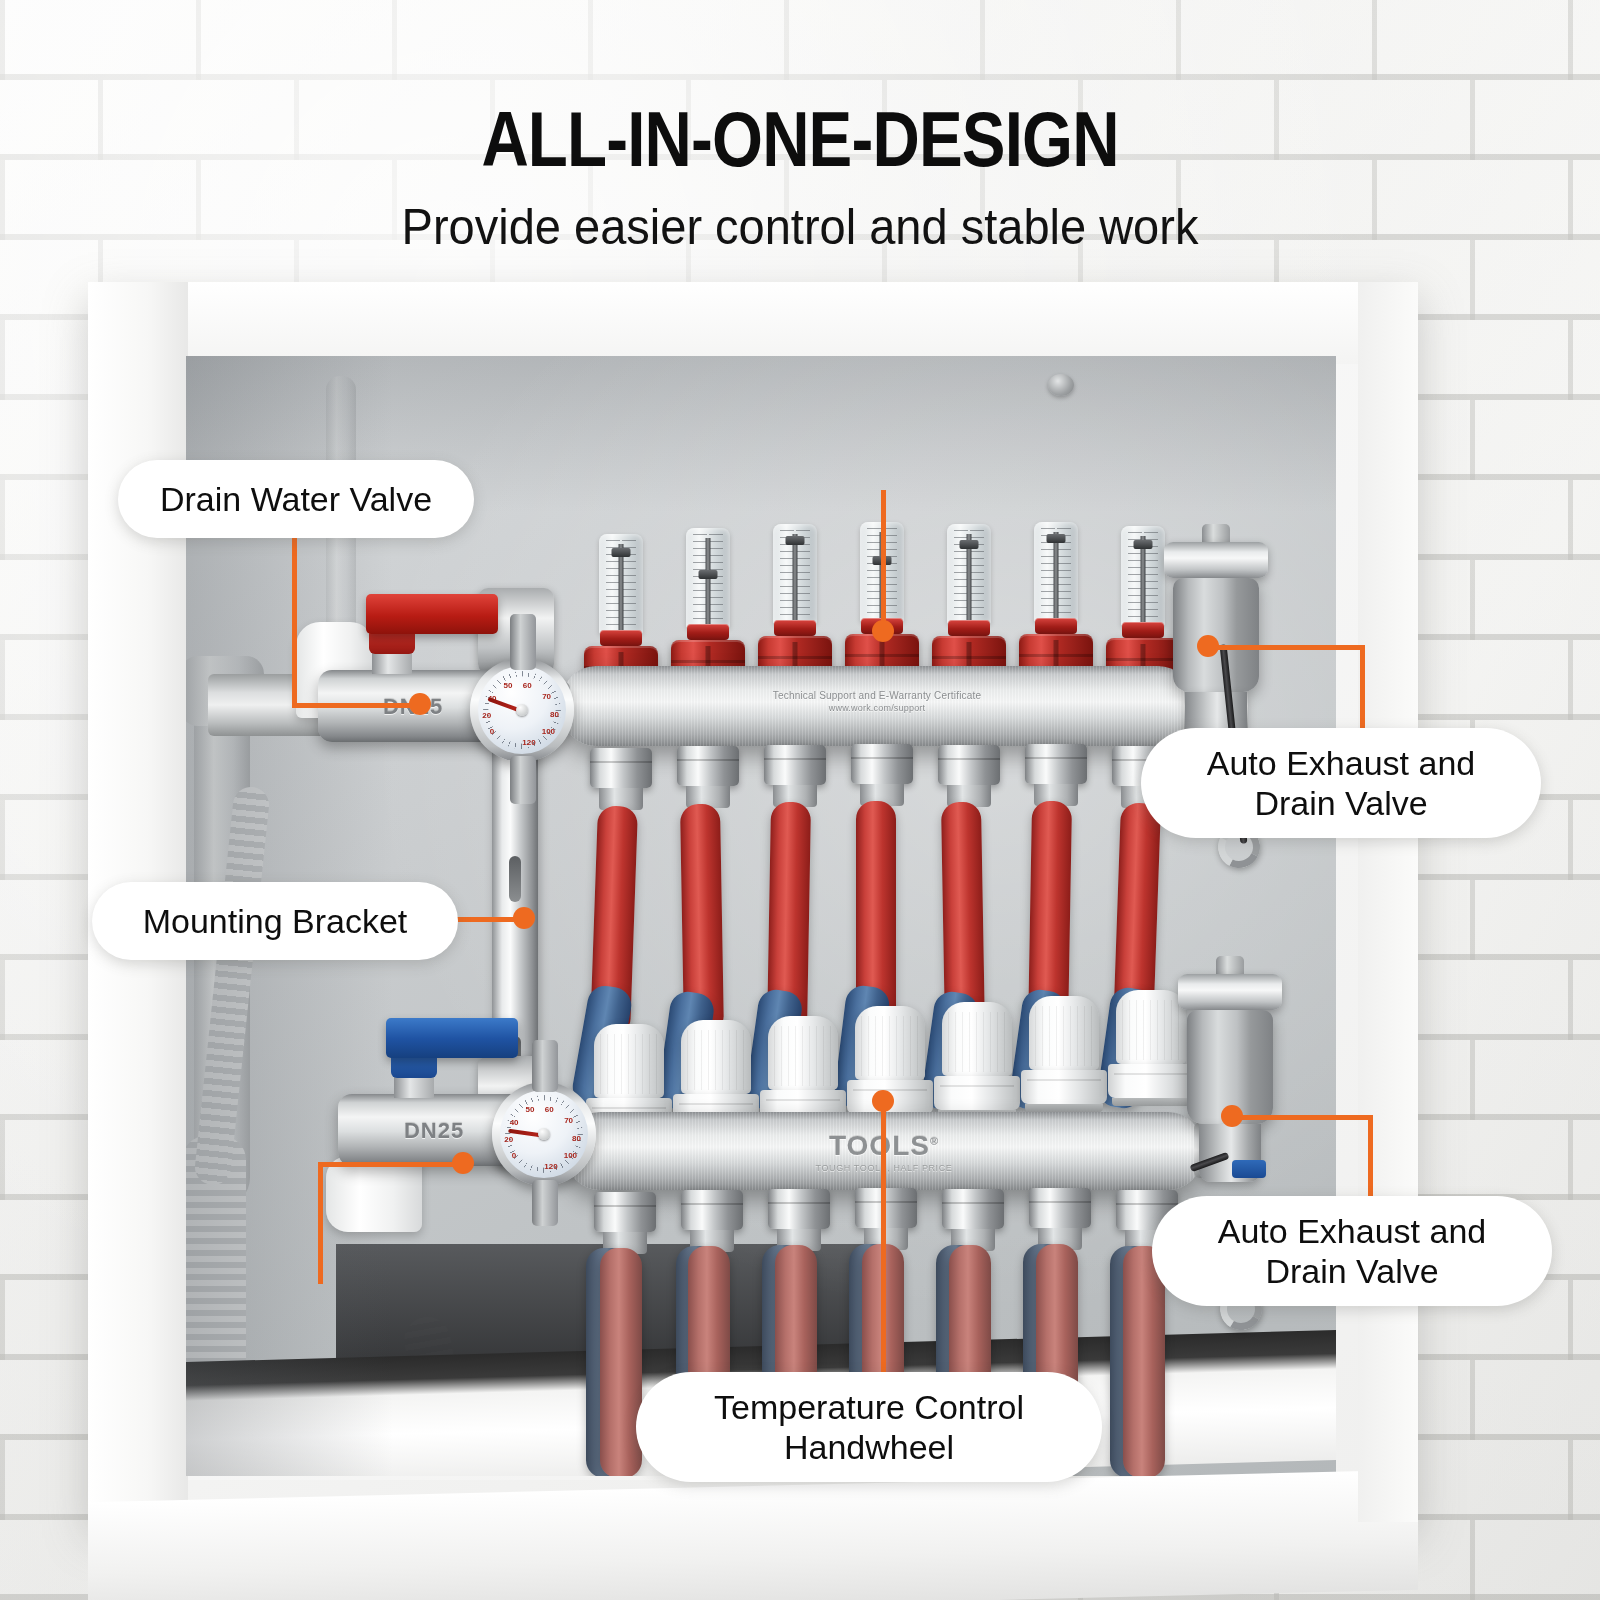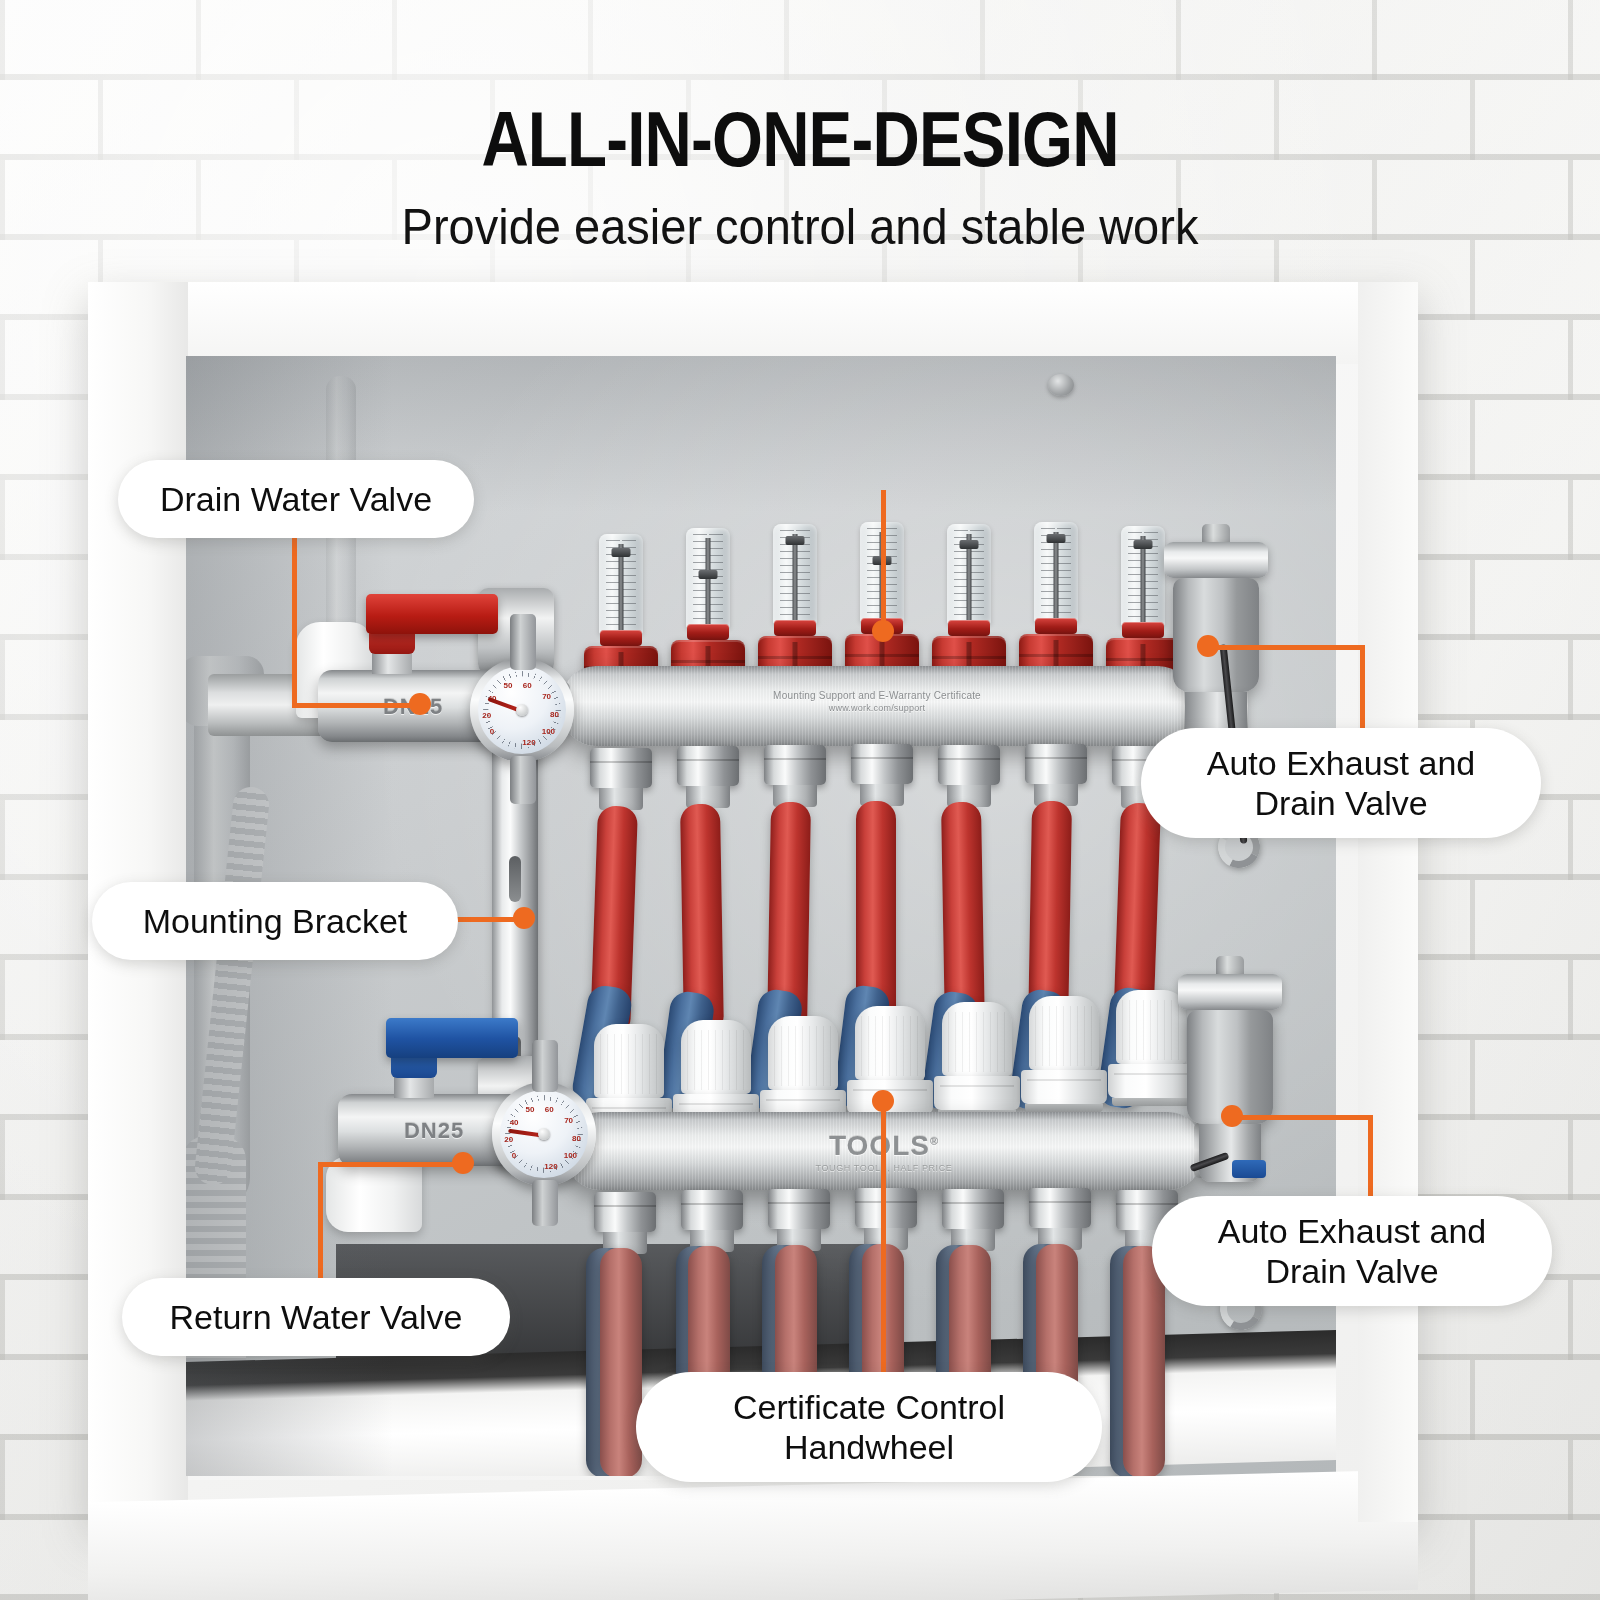--- a/index.html
+++ b/index.html
@@ -634,21 +634,21 @@
         <div class="fm-collar"></div>
         <div class="fm-body">
             <div class="fm-notch"></div>
           </div>
         <div class="fm-brass"></div>
       </div>
 
       <div class="manifold-bar" style="left:376px; top:310px; width:630px; height:80px;">
         <div class="bar-texture"></div>
         <div class="bar-engrave" style="top:24px;">
-          <div class="engrave-l1">Mounting Support and E-Warranty Certificate</div>
+          <div class="engrave-l1">Technical Support and E-Warranty Certificate</div>
           <div class="engrave-l2">www.work.com/support</div>
         </div>
       </div>
 
       <div class="gray-pipe-stub" style="left:336px; top:326px; width:48px; height:50px;"></div>
       <div class="gray-pipe-stub" style="left:998px; top:322px; width:64px; height:56px;"></div>
 
       <div class="fitting" style="left:404px; top:392px;">
           <div class="fit-nut"></div>
           <div class="fit-neck"></div>
@@ -893,26 +893,25 @@
   <div class="pill" style="left:1141px; top:728px; width:400px; height:110px;">Auto Exhaust and
 Drain Valve</div>
 
   <div class="leader leader-h" style="left:448px; top:917px; width:78px;"></div>
   <div class="leader-dot" style="left:513px; top:907px;"></div>
   <div class="pill" style="left:92px; top:882px; width:366px; height:78px;text-align:center;">Mounting Bracket</div>
 
   <div class="leader leader-h" style="left:318px; top:1162px; width:142px;"></div>
   <div class="leader leader-v" style="left:318px; top:1162px; height:122px;"></div>
   <div class="leader-dot" style="left:452px; top:1152px;"></div>
-  <div class="pill" style="left:122px; top:1278px; width:388px; height:78px;">Return Water Valve</div>
 
   <div class="leader leader-h" style="left:1230px; top:1115px; width:142px;"></div>
   <div class="leader leader-v" style="left:1368px; top:1115px; height:90px;"></div>
   <div class="leader-dot" style="left:1221px; top:1105px;"></div>
   <div class="pill" style="left:1152px; top:1196px; width:400px; height:110px;">Auto Exhaust and
 Drain Valve</div>
 
   <div class="leader leader-v" style="left:881px; top:1100px; height:280px;"></div>
   <div class="leader-dot" style="left:872px; top:1090px;"></div>
-  <div class="pill" style="left:636px; top:1372px; width:466px; height:110px;">Certificate Control
+  <div class="pill" style="left:636px; top:1372px; width:466px; height:110px;">Temperature Control
 Handwheel</div>
 
 </div>
 
 </body></html>

